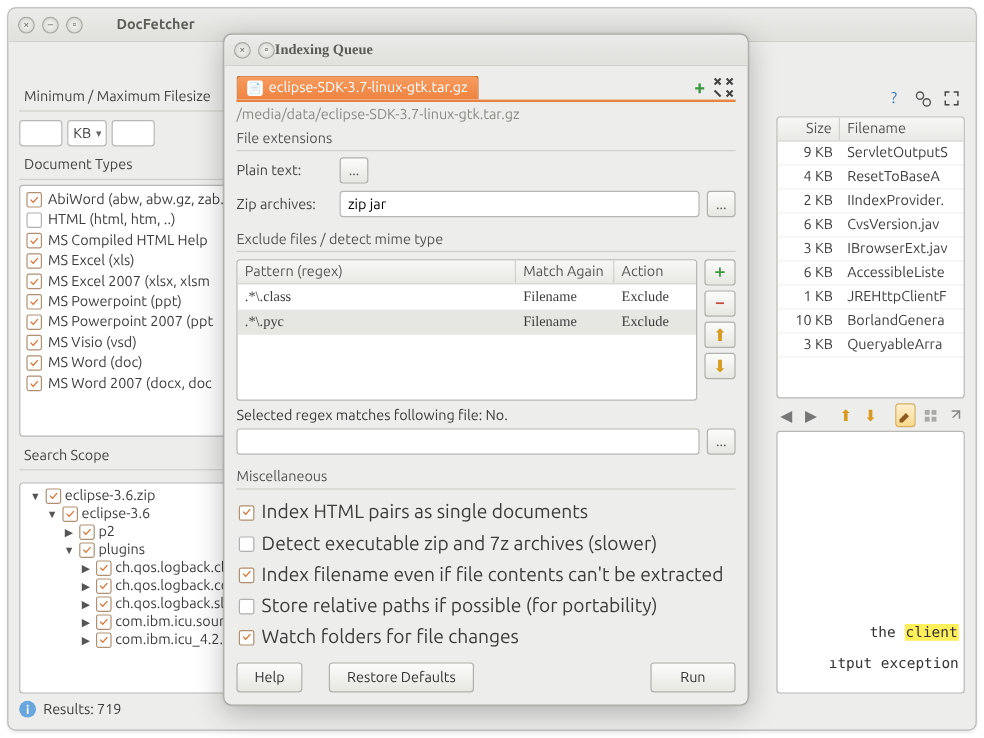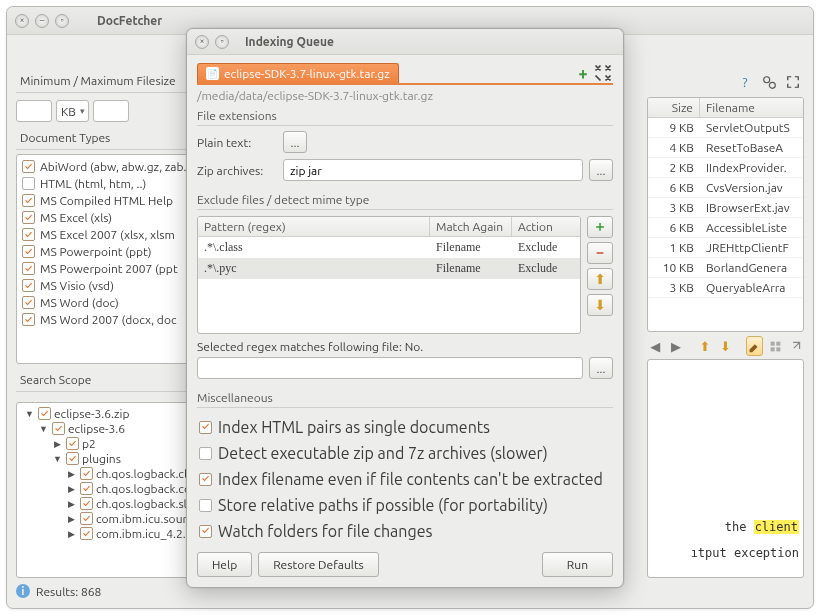--- a/index.html
+++ b/index.html
@@ -56,21 +56,21 @@
   .preview-pane { background:#fff; border:1px solid #b8b8b4; border-radius:3px; flex:1; padding:16px; font-family: monospace; font-size:12px; color:#333; overflow:hidden; position:relative;}
   .highlight { background: #ffef5a; padding:0 1px;}
   .prev-line {position:absolute; white-space:nowrap;}
   
   .statusbar { position:absolute; left:9px; right:9px; bottom:6px; height:22px; display:flex; align-items:center; gap:6px; }
   .info-ico { width:14px;height:14px; border-radius:7px; background:#6aa6de; color:#fff; font-weight:bold; font-size:10px; display:flex;align-items:center;justify-content:center;}
   
   
   .dialog { position:absolute; left:186px; top:28px; width:438px; height:560px; background:#ededeb; border:1px solid #a8a8a4; border-radius:7px 7px 7px 7px; box-shadow: 0 6px 24px rgba(0,0,0,0.25), 0 0 0 1px rgba(0,0,0,0.05); }
   .dlg-titlebar { height:26px; background: linear-gradient(#ebebe9, #e0e0dd); border-bottom:1px solid #cfcfcb; border-radius:7px 7px 0 0; display:flex; align-items:center; padding:0 8px;}
-  .dlg-title { margin-left: 16px; font-weight:bold; color:#5a5a57;}
+  .dlg-title { font-weight:bold; color:#5a5a57;font-family:Liberation Serif, serif;}
   .dlg-body { position:absolute; top:26px; left:0; right:0; bottom:0; padding: 8px 10px 10px; display:flex; flex-direction:column; }
   
   .tab-row { display:flex; align-items:center; height:24px; }
   .tab { background: linear-gradient(#f79b5e,#ed8341); color:#fff; border-radius:3px 3px 0 0; padding:3px 8px; display:flex; align-items:center; gap:5px; font-size:12px; border:1px solid #cb6a2e; border-bottom:none;}
   .tab .doc-ico { width:13px;height:13px; background:#fff; border-radius:2px; display:flex;align-items:center;justify-content:center; font-size:9px; color:#3a77c0;}
   .tab-spacer { flex:1; }
   .tab-ico { width:20px; height:20px; display:flex; align-items:center; justify-content:center; font-size:14px;}
   .plus-ico { color:#3b9a3b; font-weight:bold; font-size:16px; text-shadow:0 1px 0 rgba(0,0,0,0.15);}
   
   .tab-under { height:2px; background:#e88344; margin-bottom:2px;}
@@ -98,21 +98,21 @@
   .side-btns { display:flex; flex-direction:column; gap:4px;}
   .sbtn { width:26px; height:22px; background: linear-gradient(#fcfcfb,#e6e6e2); border:1px solid #b0b0ac; border-radius:3px; display:flex; align-items:center; justify-content:center; font-size:14px;}
   .sbtn .g { color:#3b9a3b; font-weight:bold;}
   .sbtn .r { color:#c94a3b; font-weight:bold;}
   .sbtn .ar { color:#d69b22; font-size:14px;}
   
   .regex-row { margin-top:6px;}
   
   .misc-item { display:flex; align-items:center; gap:6px; padding:4px 2px; font-size:16px;}
   
-  .dlg-footer { display:flex; gap:6px; padding-top:8px;}
+  .dlg-footer { display:flex; gap:22px; padding-top:8px;}
   .dlg-btn { height:25px; padding: 0 14px; background: linear-gradient(#fcfcfb,#e6e6e2); border:1px solid #b0b0ac; border-radius:3px; font-size:12px; font-family:inherit; color:#333; display:flex; align-items:center; justify-content:center;}
   .dlg-spacer { flex:1;}
 </style>
 </head>
 <body>
 
 <div class="main-window">
   <div class="main-titlebar">
     <div class="win-btns">
       <div class="win-btn">×</div>
@@ -335,21 +335,21 @@
         </div>
       </div>
       <div class="preview-pane">
         <div class="prev-line" style="right:4px; top:160px;"><span>the </span><span class="highlight">client</span></div>
         <div class="prev-line" style="right:4px; top:186px;">ıtput exception</div>
       </div>
     </div>
 
     <div class="statusbar">
       <div class="info-ico">i</div>
-      <span>Results: 868</span>
+      <span>Results: 719</span>
     </div>
   </div>
 </div>
 
 <div class="dialog">
   <div class="dlg-titlebar">
     <div class="win-btns">
       <div class="win-btn">×</div>
       <div class="win-btn">▫</div>
     </div>

